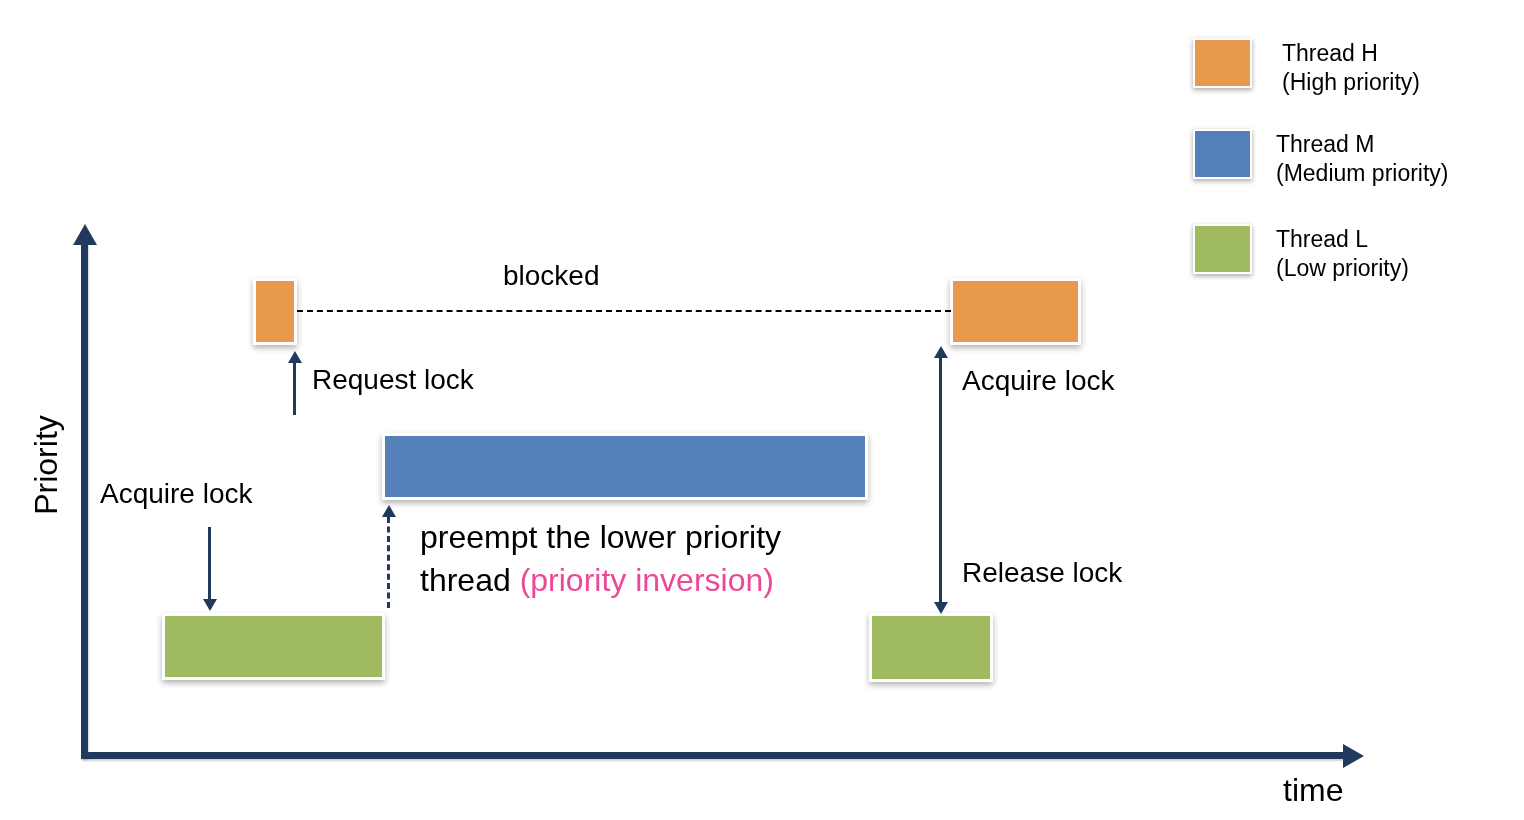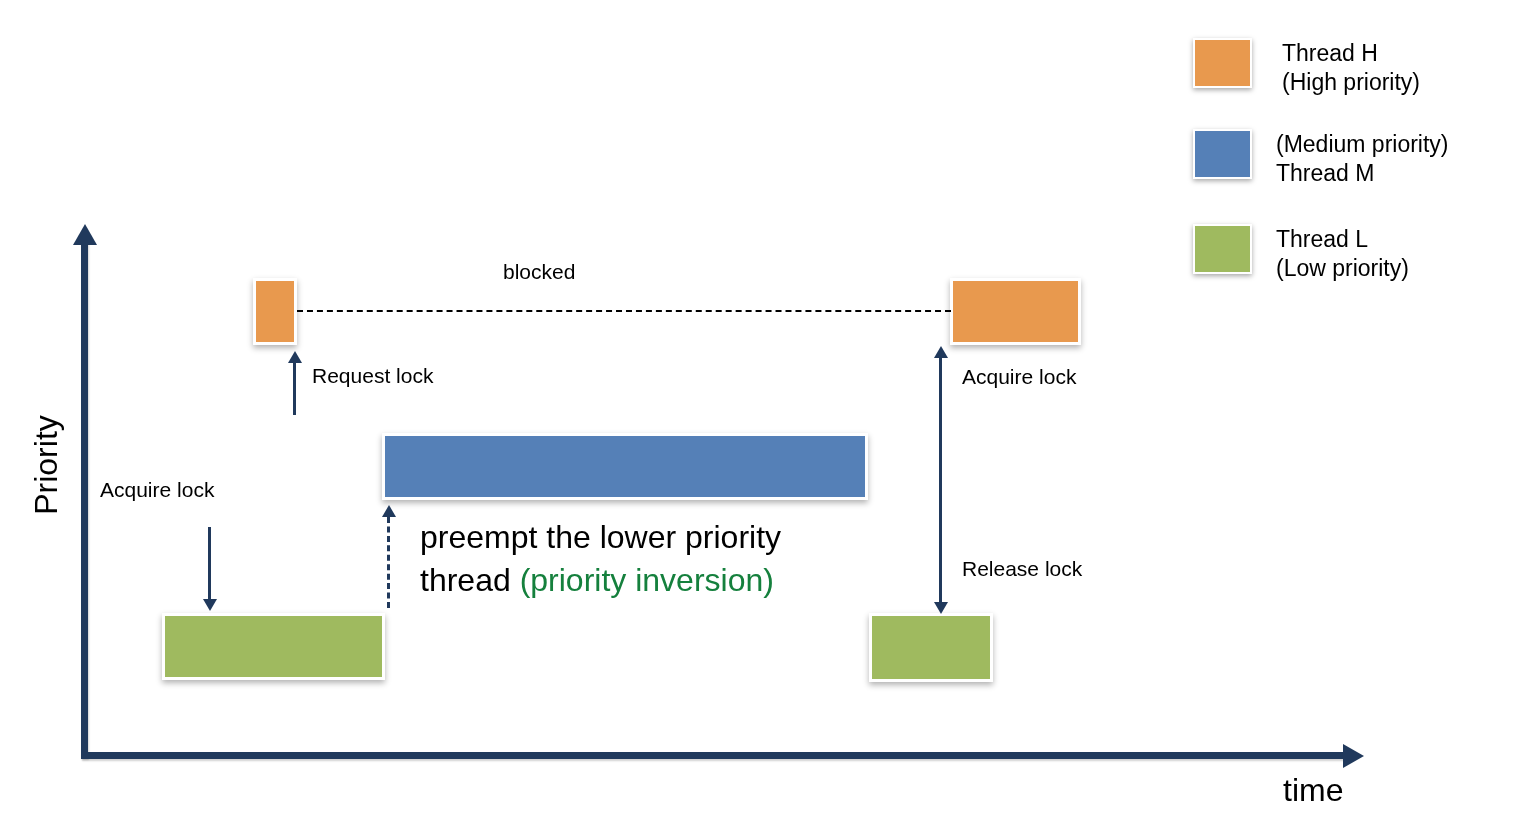--- a/index.html
+++ b/index.html
@@ -34,28 +34,28 @@
   .request-arrow-head{left:288px;top:351px;border-left:7px solid transparent;border-right:7px solid transparent;border-bottom:12px solid #20395C;}
   .acquire-left-arrow-line{left:208px;top:527px;width:3px;height:74px;}
   .acquire-left-arrow-head{left:203px;top:599px;border-left:7px solid transparent;border-right:7px solid transparent;border-top:12px solid #20395C;}
   .preempt-arrow-line{position:absolute;left:387px;top:517px;width:0;height:91px;border-left:3px dashed #20395C;}
   .preempt-arrow-head{left:382px;top:505px;border-left:7px solid transparent;border-right:7px solid transparent;border-bottom:12px solid #20395C;}
   .double-arrow-line{left:939px;top:357px;width:3px;height:248px;}
   .double-arrow-head-top{left:934px;top:346px;border-left:7px solid transparent;border-right:7px solid transparent;border-bottom:12px solid #20395C;}
   .double-arrow-head-bottom{left:934px;top:602px;border-left:7px solid transparent;border-right:7px solid transparent;border-top:12px solid #20395C;}
 
   
-  .lbl{position:absolute;font-size:21px;color:#000;white-space:nowrap;}
+  .lbl{position:absolute;font-size:28px;color:#000;white-space:nowrap;}
   .blocked-label{left:503px;top:260px;}
   .request-label{left:312px;top:364px;}
   .acquire-left-label{left:100px;top:478px;}
   .acquire-right-label{left:962px;top:365px;}
   .release-label{left:962px;top:557px;}
   .preempt-label{left:420px;top:516px;font-size:32px;line-height:43px;white-space:normal;width:460px;}
-  .red-text{color:#15803d;}
+  .red-text{color:#ec4899;}
 
   
   .legend{position:absolute;left:1193px;top:38px;width:320px;}
   .legend-row{position:absolute;left:0;display:flex;align-items:flex-start;}
   .legend-row.r0{top:0;gap:6px;}
   .legend-row.r1{top:91px;}
   .legend-row.r2{top:186px;}
   .swatch{width:55px;height:46px;border:2px solid #fff;box-shadow:0 2px 5px rgba(0,0,0,0.35);flex:0 0 auto;margin-right:24px;}
   .legend-text{font-size:23px;line-height:29px;color:#000;padding-top:1px;}
 </style>
@@ -105,22 +105,22 @@
     <div class="legend-row r0">
       <div class="swatch" style="background: rgb(232, 153, 78);"></div>
       <div class="legend-text">
         <div>Thread H</div>
         <div>(High priority)</div>
       </div>
     </div>
     <div class="legend-row r1">
       <div class="swatch" style="background: rgb(85, 128, 183);"></div>
       <div class="legend-text">
+        <div>Thread M</div>
         <div>(Medium priority)</div>
-        <div>Thread M</div>
       </div>
     </div>
     <div class="legend-row r2">
       <div class="swatch" style="background: rgb(159, 186, 95);"></div>
       <div class="legend-text">
         <div>Thread L</div>
         <div>(Low priority)</div>
       </div>
     </div>
   </div>

